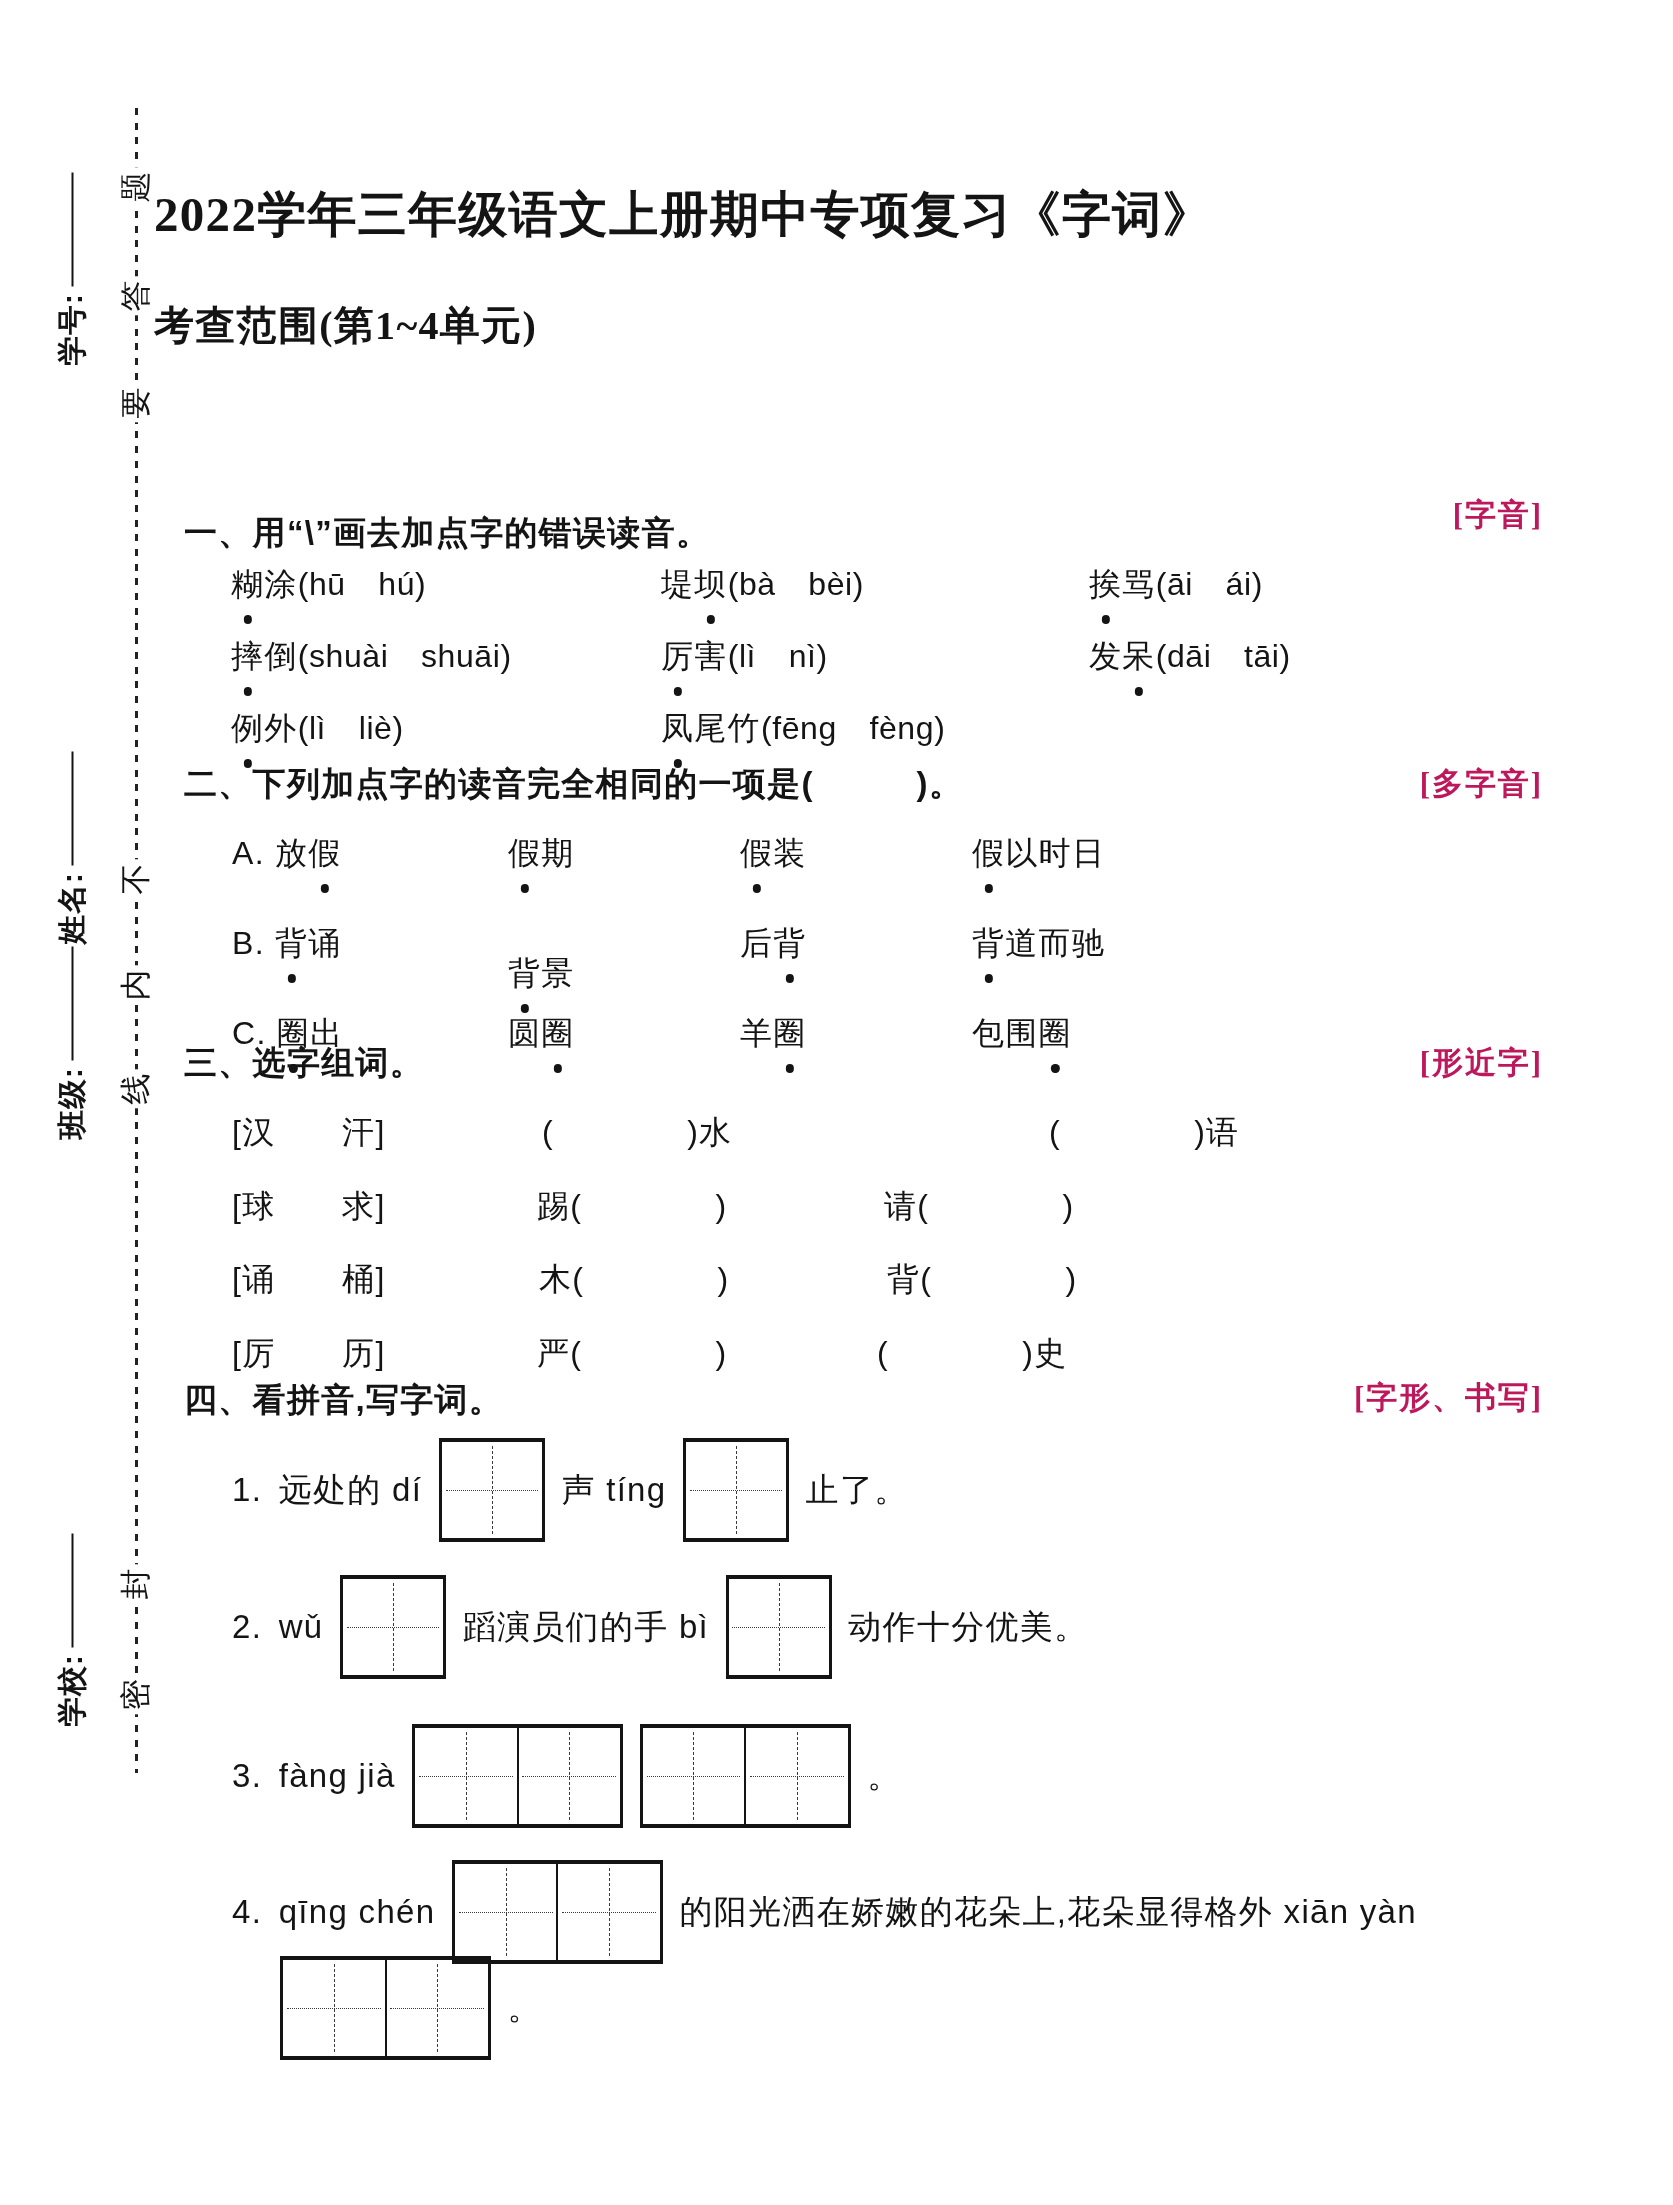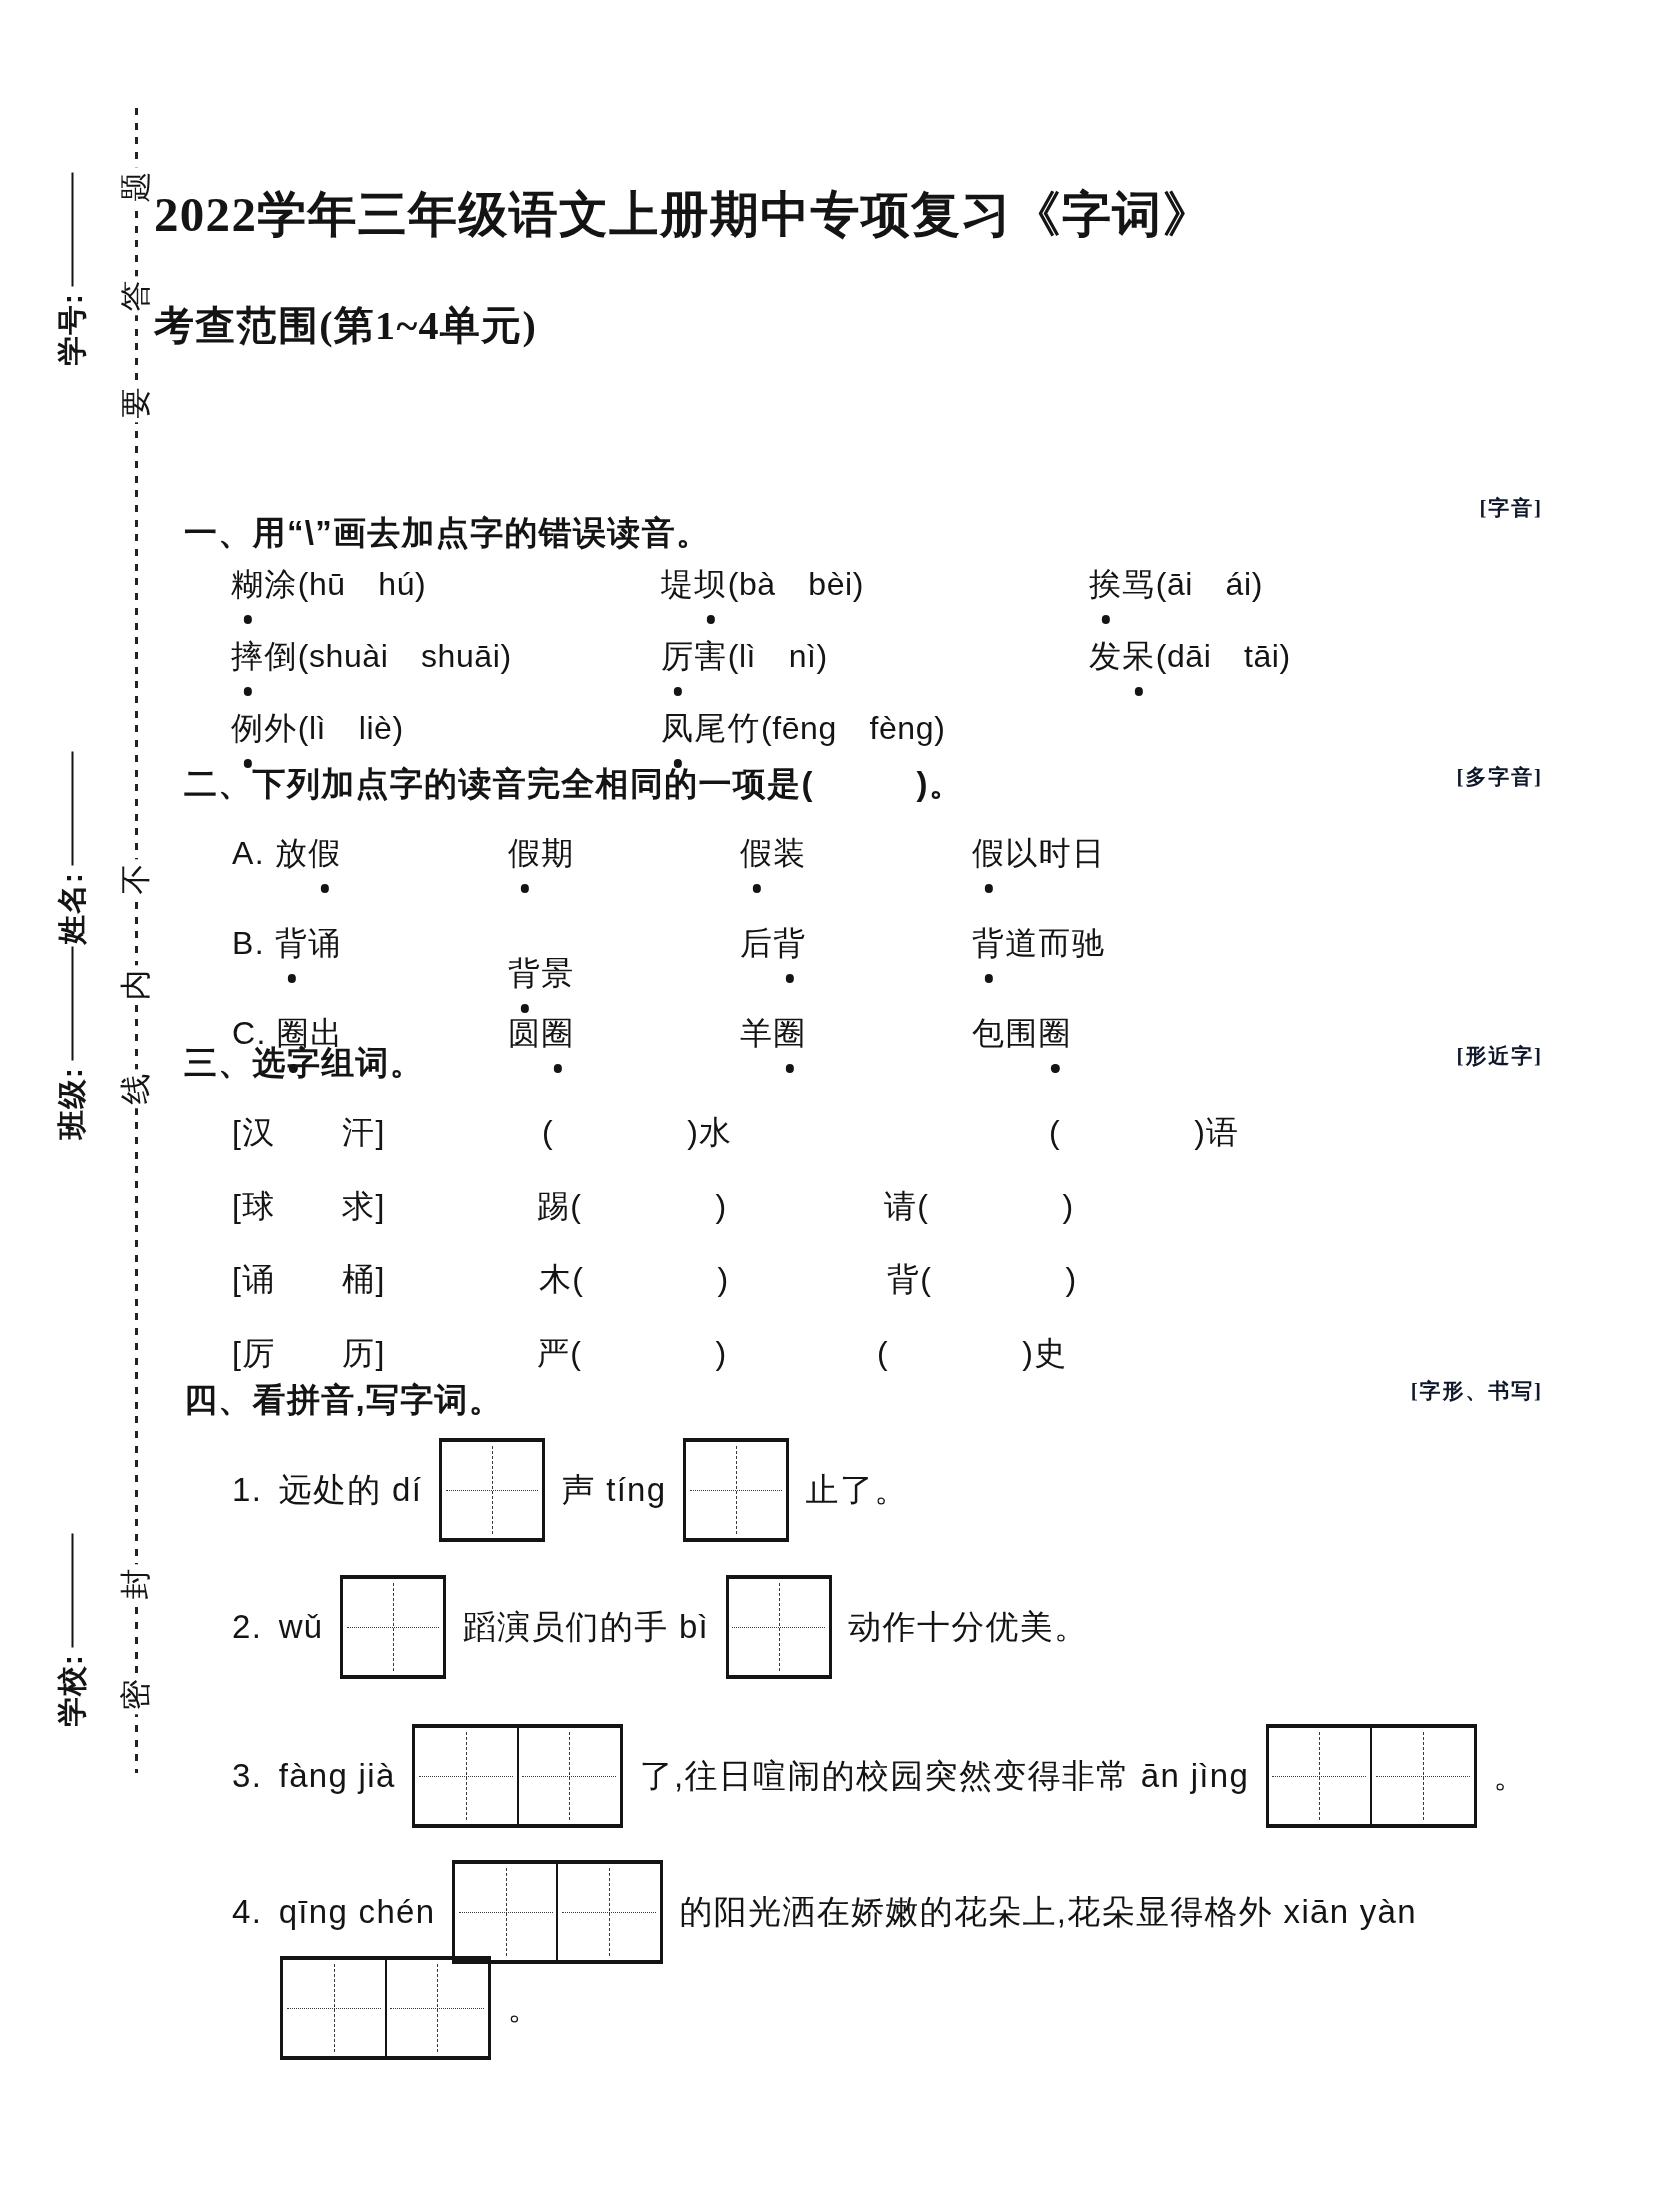--- a/index.html
+++ b/index.html
@@ -29,21 +29,21 @@
   }
   .doc-subtitle{
     margin-top:50px;font-family:"Liberation Serif",serif;font-size:40px;font-weight:700;letter-spacing:1.3px;
   }
   .section-heading{
     position:absolute;left:168px;top:433px;font-family:"Liberation Serif",serif;
     font-size:37px;font-weight:700;color:#c02a52;letter-spacing:1.3px;
   }
   .q-header{position:absolute;left:184px;font-size:33px;font-weight:700;letter-spacing:1.3px;white-space:nowrap;}
   .tag{
-    position:absolute;right:131px;color:#0f172a;font-size:21px;font-weight:700;
+    position:absolute;right:131px;color:#be185d;font-size:31px;font-weight:700;
     letter-spacing:1.9px;white-space:nowrap;font-family:"Liberation Serif",serif;
   }
   
   .cell{position:absolute;font-size:32px;letter-spacing:1.3px;white-space:nowrap;font-weight:500;}
   .cell .py{font-family:Liberation Sans, sans-serif;letter-spacing:0.6px;}
   .d{position:relative;display:inline-block;}
   .d::after{
     content:"";position:absolute;left:50%;bottom:-16.6px;transform:translateX(-50%);
     width:8.3px;height:8.3px;border-radius:50%;background:#141414;
   }
@@ -222,21 +222,20 @@
     <span>动作十分优美。</span>
   </div>
 
   <div class="q4row" style="left:232px;top:1724px">
     <span>3.</span>
     <span>fàng jià</span>
     <span class="bx2">
         <span class="zcell"></span>
         <span class="zcell"></span>
       </span>
-    <span>了,往日喧闹的校园突然变得非常 ān jìng</span>
     <span class="bx2">
         <span class="zcell"></span>
         <span class="zcell"></span>
       </span>
     <span>。</span>
   </div>
 
   <div class="q4row" style="left:232px;top:1860px">
     <span>4.</span>
     <span>qīng chén</span>

